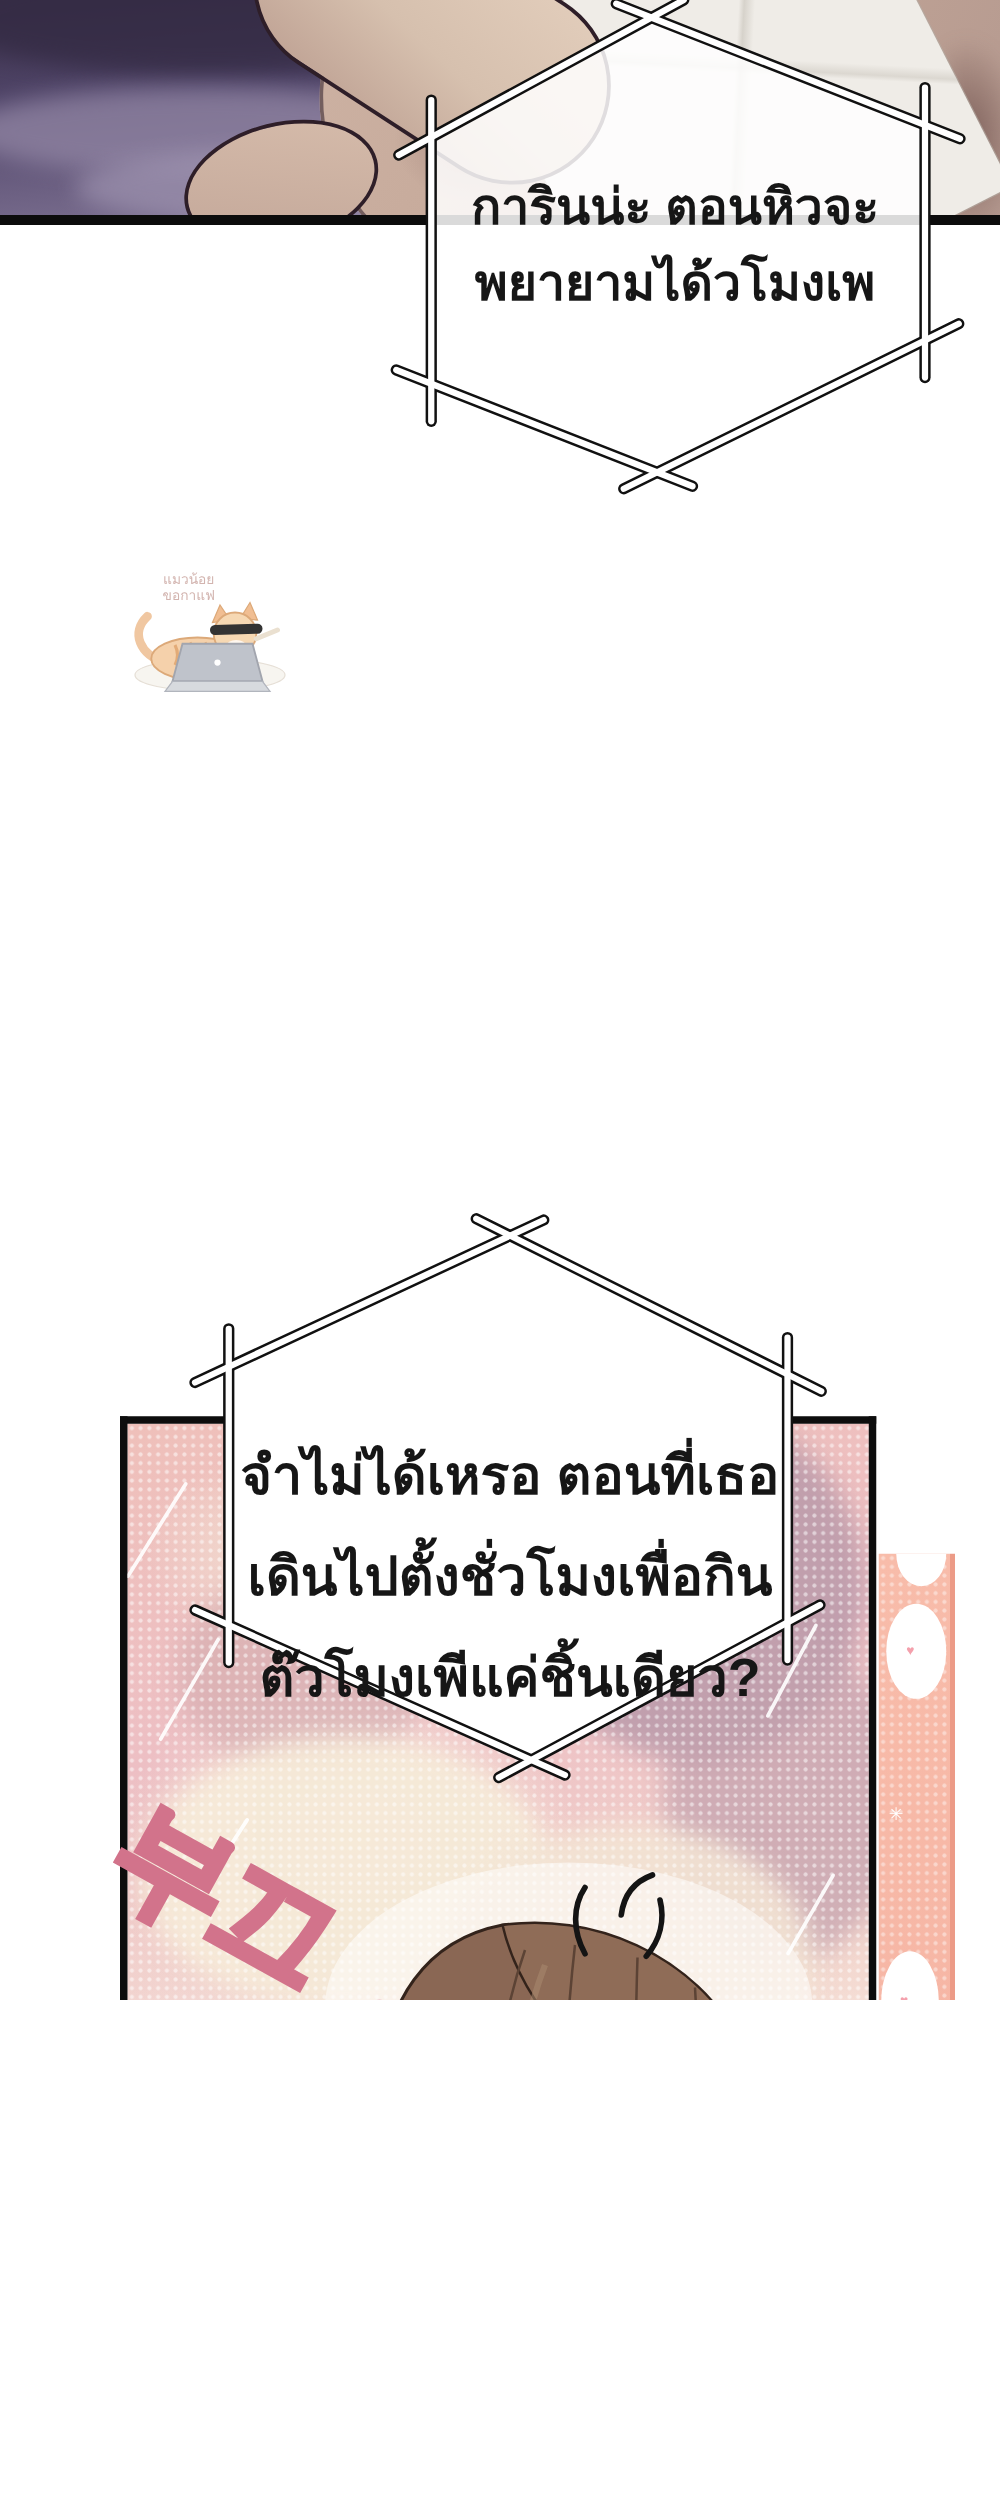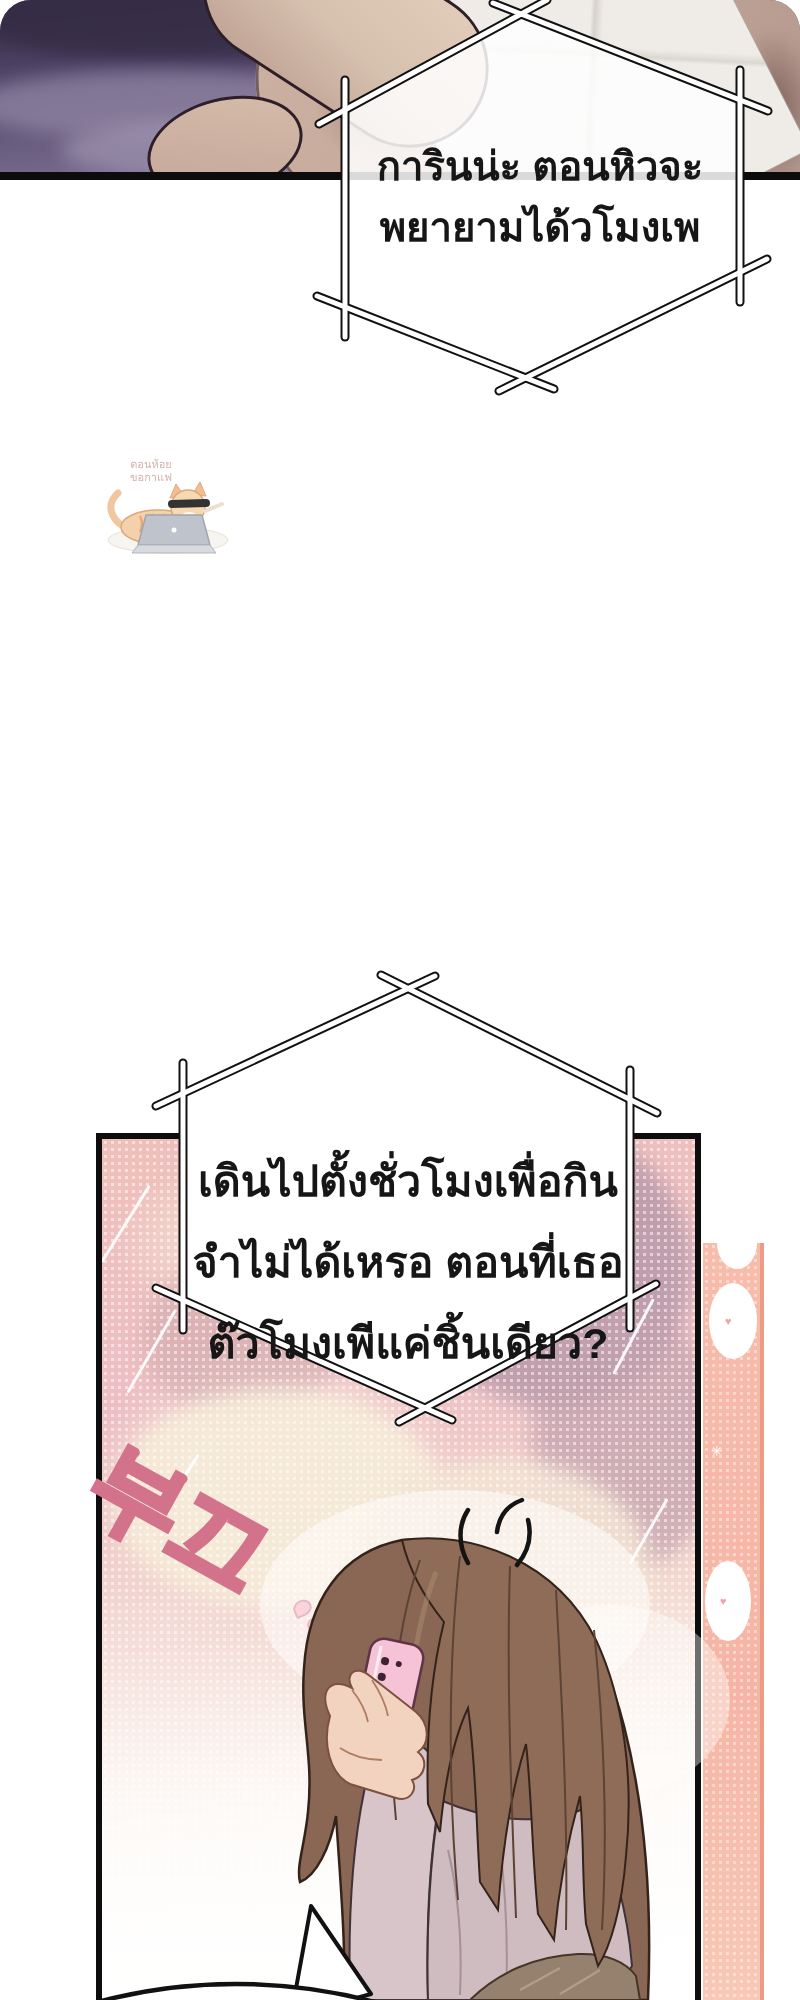--- a/index.html
+++ b/index.html
@@ -1,17 +1,17 @@
 <!DOCTYPE html>
 <html><head>
 <meta charset="utf-8">
 <style>
   html,body{margin:0;padding:0;background:#ffffff;}
-  .page{position:relative;width:800px;height:2000px;background:#ffffff;overflow:hidden;
-        font-family:"Liberation Sans",sans-serif;border-radius:31px;}
+  .page{position:relative;width:800px;height:1600px;background:#ffffff;overflow:hidden;
+        font-family:"Liberation Sans",sans-serif;}
   svg{position:absolute;left:0;top:0;pointer-events:none;}
 
   
   .panel-top{position:absolute;left:0;top:0;width:800px;height:172px;overflow:hidden;
     border-bottom:8px solid #0c0c0c;
     background:linear-gradient(175deg,#3a3049 0%,#51466a 35%,#6d6183 65%,#8d81a0 100%);}
   .cloud{position:absolute;border-radius:50%;filter:blur(9px);}
   .dough{position:absolute;left:255px;top:-30px;width:620px;height:250px;
     background:
       radial-gradient(90px 70px at 20% 60%,rgba(120,86,84,.35),transparent 70%),
@@ -111,21 +111,21 @@
       <line x1="554" y1="389" x2="317" y2="296"></line>
       <line x1="345" y1="337" x2="345" y2="80"></line>
       <line x1="319" y1="124" x2="547" y2="0"></line>
     </g>
   </svg>
   <div class="bubble-text bt1">
     <div>การินน่ะ ตอนหิวจะ</div>
     <div>พยายามได้วโมงเพ</div>
   </div>
 
-  <div class="wm-text" style="top:458px;">ตอนห้อย</div>
+  <div class="wm-text" style="top:458px;">แมวน้อย</div>
   <div class="wm-text" style="top:471px;">ขอกาแฟ</div>
   <svg width="800" height="2000" viewBox="0 0 800 2000" opacity="0.9">
     <ellipse cx="168" cy="540" rx="60" ry="13" fill="#f7f4ef" stroke="#e3dcd2" stroke-width="1"></ellipse>
     <path d="M132 530 C112 524 104 506 118 493" fill="none" stroke="#efc197" stroke-width="7" stroke-linecap="round"></path>
     <ellipse cx="158" cy="527" rx="37" ry="17" fill="#f4cda2" stroke="#d9a06b" stroke-width="1.5"></ellipse>
     <path d="M140 516 q4 8 0 16 M152 514 q4 9 0 18 M164 514 q4 9 0 18" stroke="#e0a269" stroke-width="2.5" fill="none"></path>
     <polygon points="170,498 176,484 184,496" fill="#f0b887" stroke="#d9a06b" stroke-width="1"></polygon>
     <polygon points="192,495 200,482 206,496" fill="#f0b887" stroke="#d9a06b" stroke-width="1"></polygon>
     <circle cx="188" cy="507" r="17" fill="#f6d4ab" stroke="#d9a06b" stroke-width="1.5"></circle>
     <path d="M172 504 L206 503" stroke="#1d1d1d" stroke-width="8" stroke-linecap="round"></path>
@@ -232,18 +232,18 @@
     <g stroke="#ffffff" stroke-width="5" stroke-linecap="round">
       <line x1="381" y1="975" x2="657" y2="1113"></line>
       <line x1="630" y1="1070" x2="630" y2="1328"></line>
       <line x1="656" y1="1284" x2="399" y2="1422"></line>
       <line x1="452" y1="1420" x2="156" y2="1288"></line>
       <line x1="183" y1="1330" x2="183" y2="1063"></line>
       <line x1="156" y1="1106" x2="435" y2="976"></line>
     </g>
   </svg>
   <div class="bubble-text bt2">
+    <div>จำไม่ได้เหรอ ตอนที่เธอ</div>
     <div>เดินไปตั้งชั่วโมงเพื่อกิน</div>
-    <div>จำไม่ได้เหรอ ตอนที่เธอ</div>
     <div>ต๊วโมงเพีแค่ชิ้นเดียว?</div>
   </div>
 
 </div>
 
 </body></html>

